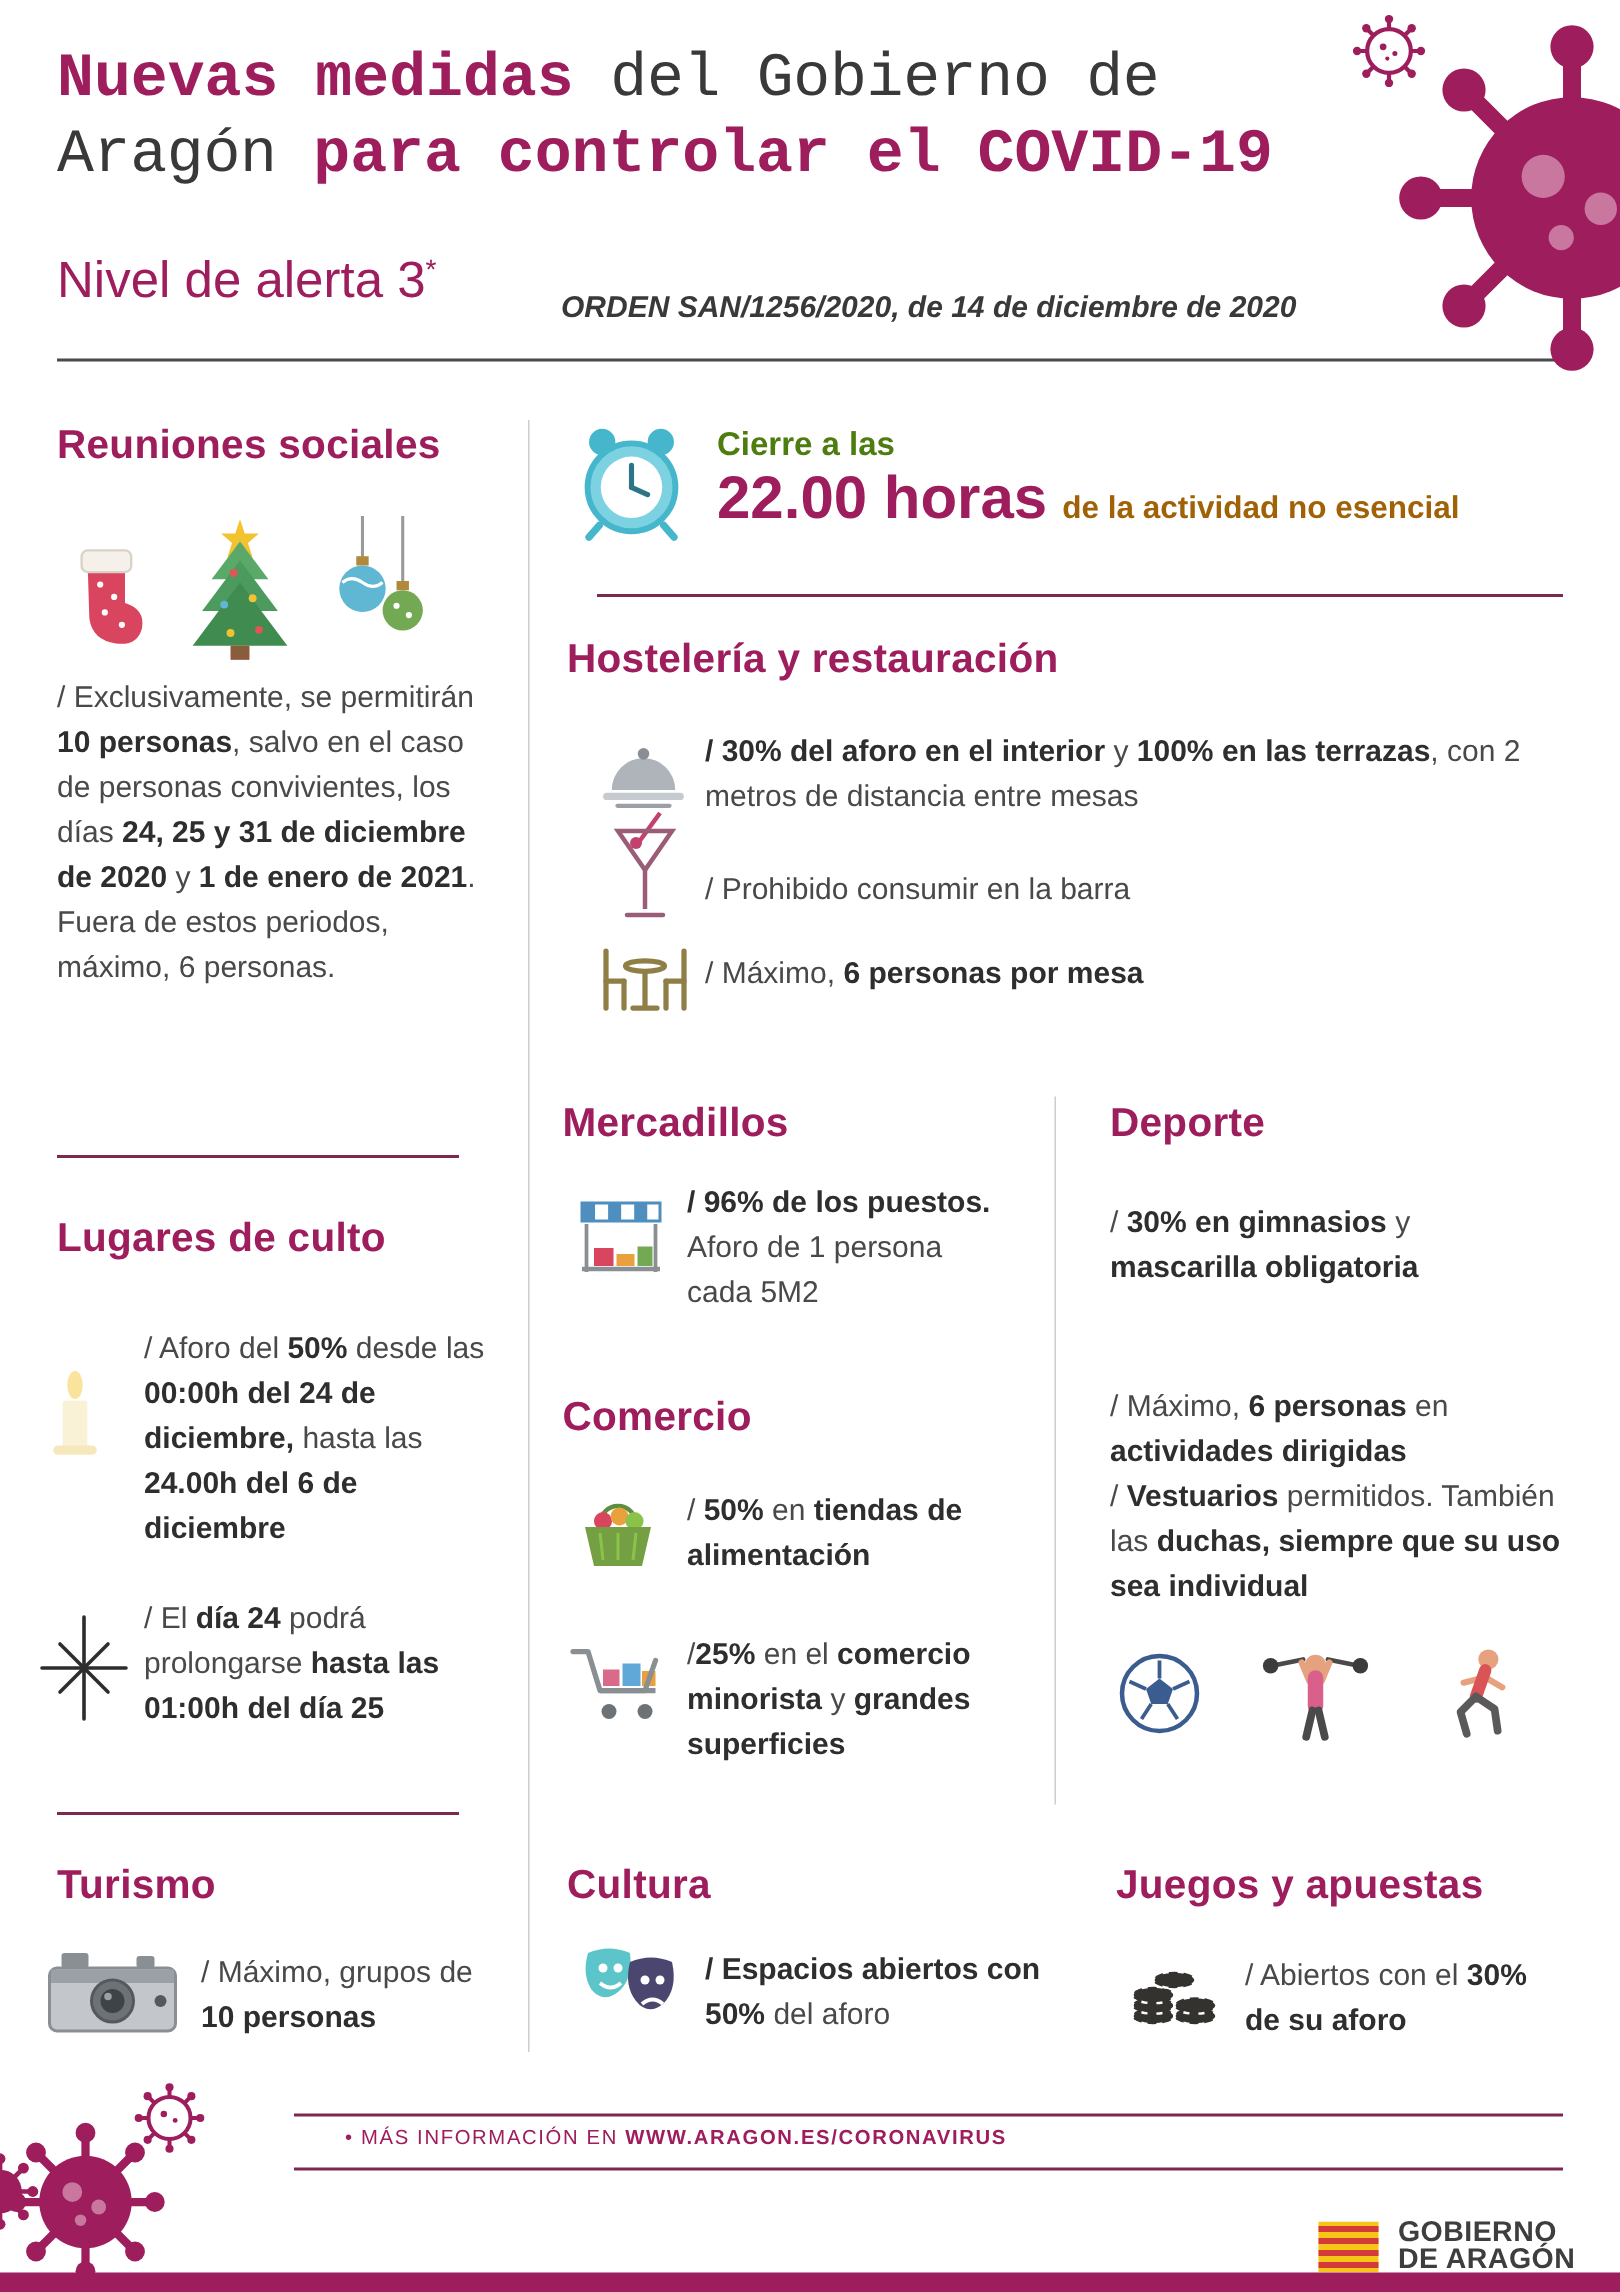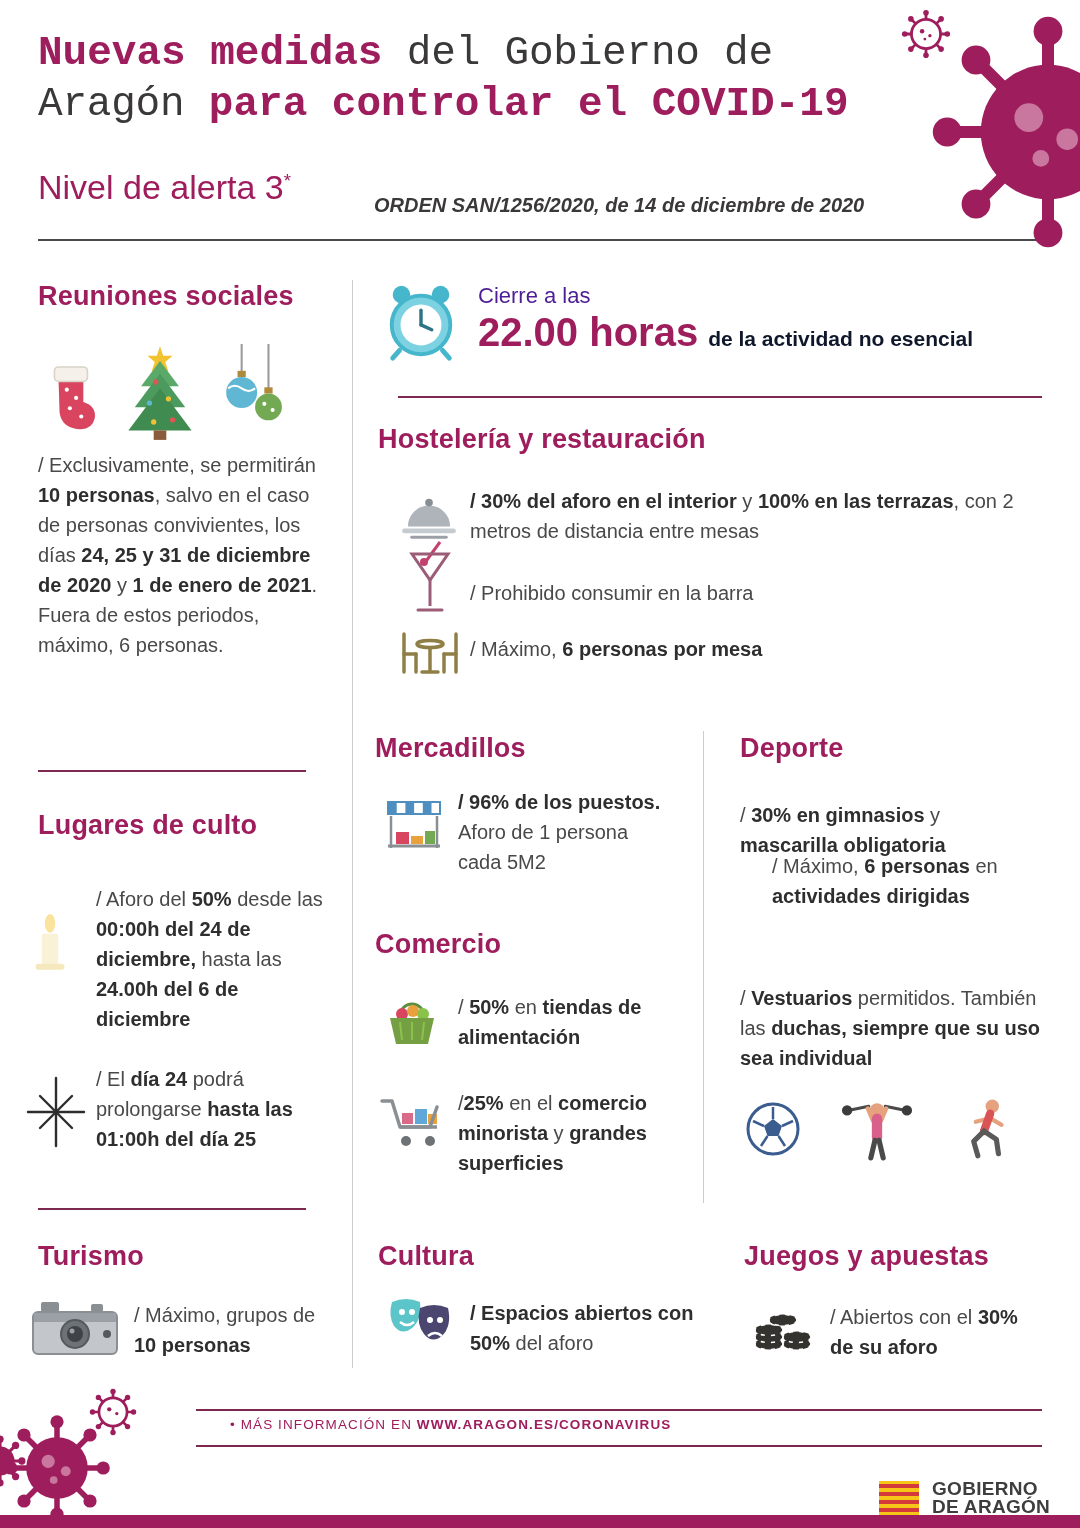--- a/index.html
+++ b/index.html
@@ -47,24 +47,24 @@
   .s-turismo-h { left:38px; top:1241px; }
   .i-camera { left:28px; top:1296px; width:94px; height:64px; }
   .s-turismo-item { left:134px; top:1300px; width:190px; }
 
   .vrule-1 { left:352px; top:280px; height:1088px; }
   .vrule-2 { left:703px; top:731px; height:472px; }
 
   
   .i-clock { left:380px; top:278px; width:82px; height:86px; }
   .closing { left:478px; top:283px; }
-  .closing-intro { font-size:22px; font-weight:normal; color:#4c1d95; }
+  .closing-intro { font-size:22px; font-weight:bold; color:#4d7c0f; }
   .closing-line2 { display:flex; align-items:baseline; gap:10px; margin-top:1px; }
   .closing-time  { font-size:40px; font-weight:bold; color:#9e1d5c; }
-  .closing-scope { font-size:21px; font-weight:bold; color:#0f172a; }
+  .closing-scope { font-size:21px; font-weight:bold; color:#a16207; }
   .rule-m1 { left:398px; top:396px; width:644px; }
 
   
   .s-host-h { left:378px; top:424px; }
   .i-cloche { left:398px; top:492px; width:62px; height:50px; }
   .s-host-1 { left:470px; top:486px; width:572px; }
   .i-cocktail { left:406px; top:540px; width:48px; height:78px; }
   .s-host-2 { left:470px; top:578px; width:500px; }
   .i-table { left:396px; top:628px; width:68px; height:48px; }
   .s-host-3 { left:470px; top:634px; width:500px; }
@@ -75,21 +75,21 @@
   .s-merc-item { left:458px; top:787px; width:208px; }
   .s-com-h { left:375px; top:929px; }
   .i-basket { left:382px; top:990px; width:60px; height:58px; }
   .s-com-1 { left:458px; top:992px; width:220px; }
   .i-cart { left:376px; top:1086px; width:72px; height:76px; }
   .s-com-2 { left:458px; top:1088px; width:240px; }
 
   
   .s-dep-h { left:740px; top:733px; }
   .s-dep-1 { left:740px; top:800px; width:288px; }
-  .s-dep-2 { left:740px; top:851px; width:288px;margin-left:32px; }
+  .s-dep-2 { left:740px; top:923px; width:288px; }
   .s-dep-3 { left:740px; top:983px; width:305px; }
   .sports-row { left:745px; top:1093px; width:310px; height:72px;
                 display:flex; gap:36px; align-items:center; }
 
   
   .s-cult-h { left:378px; top:1241px; }
   .i-masks { left:382px; top:1294px; width:76px; height:60px; }
   .s-cult-item { left:470px; top:1298px; width:230px; }
   .s-jueg-h { left:744px; top:1241px; }
   .i-chips { left:750px; top:1294px; width:66px; height:58px; }

